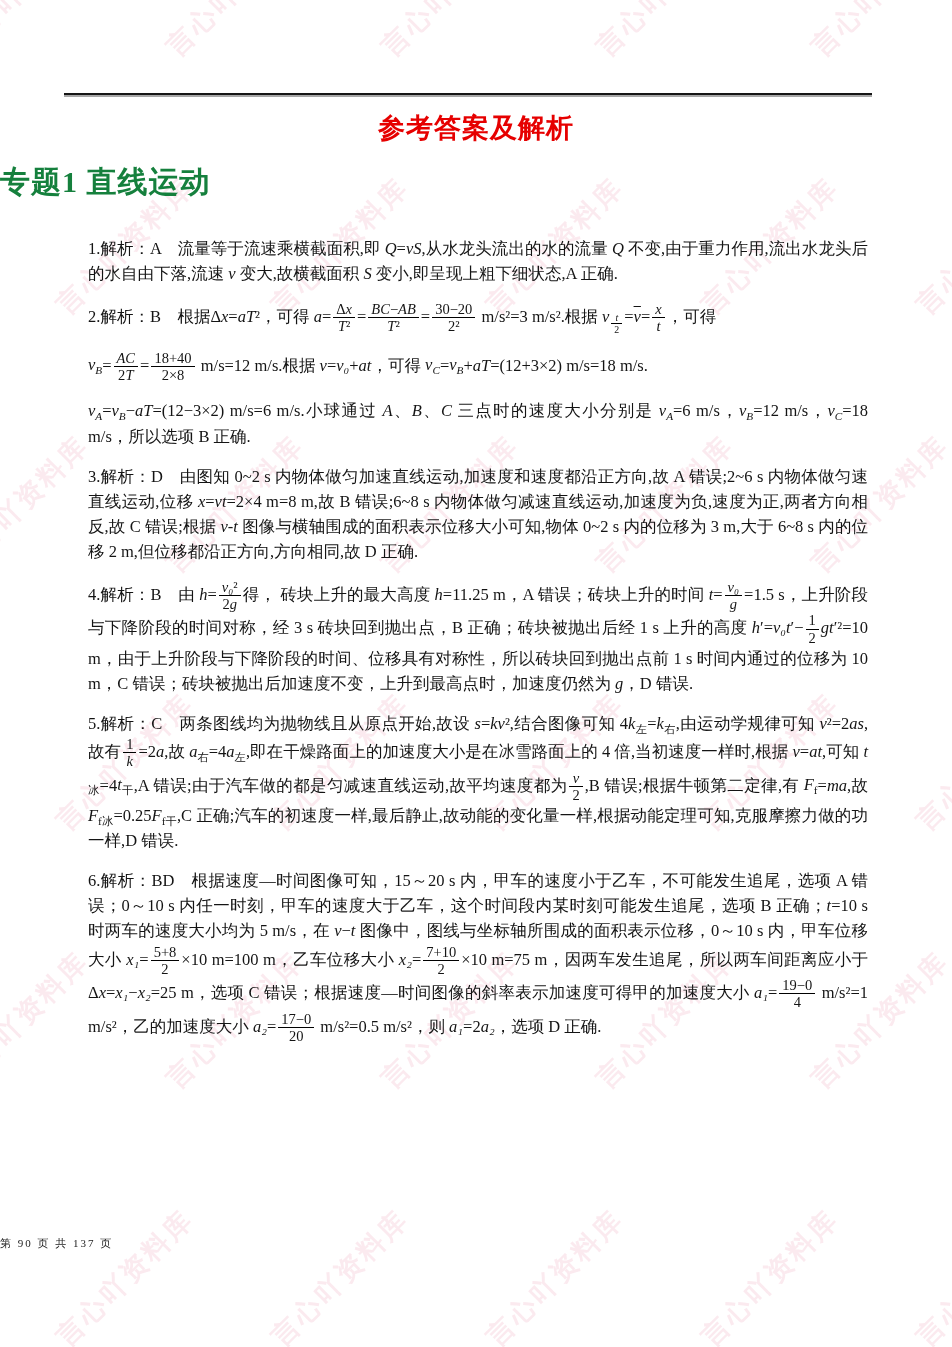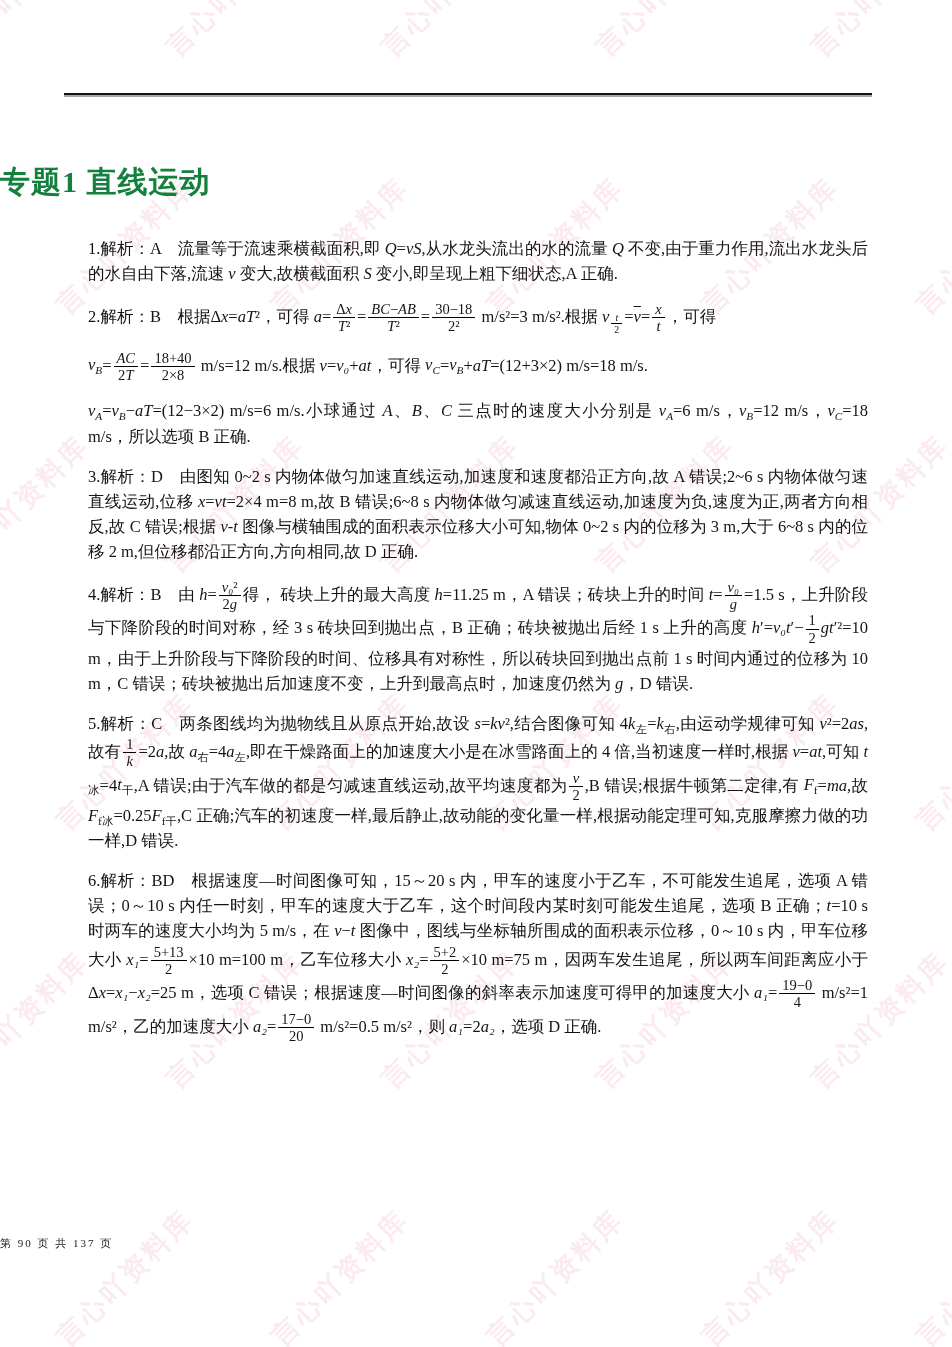--- a/index.html
+++ b/index.html
@@ -76,31 +76,32 @@
       <span class="wm" style="left: 360px; top: 1002px;">言心吖资料库</span>
       <span class="wm" style="left: 575px; top: 1002px;">言心吖资料库</span>
       <span class="wm" style="left: 790px; top: 1002px;">言心吖资料库</span>
       <span class="wm" style="left: 35px; top: 1260px;">言心吖资料库</span>
       <span class="wm" style="left: 250px; top: 1260px;">言心吖资料库</span>
       <span class="wm" style="left: 465px; top: 1260px;">言心吖资料库</span>
       <span class="wm" style="left: 680px; top: 1260px;">言心吖资料库</span>
       <span class="wm" style="left: 895px; top: 1260px;">言心吖资料库</span>
     </div>
   <div class="rule"></div>
+  <div class="title-red">参考答案及解析</div>
   <div class="title-topic">专题1 直线运动</div>
   <div class="content">
       <p class="para">1.解析：A　流量等于流速乘横截面积,即 <span class="var">Q</span>=<span class="var">vS</span>,从水龙头流出的水的流量 <span class="var">Q</span> 不变,由于重力作用,流出水龙头后的水自由下落,流速 <span class="var">v</span> 变大,故横截面积 <span class="var">S</span> 变小,即呈现上粗下细状态,A 正确.</p>
       <p class="para">2.解析：B　根据Δ<span class="var">x</span>=<span class="var">aT</span>²，可得 <span class="var">a</span>=<span class="frac">
           <span class="fn">Δ<span class="var">x</span></span>
           <span class="fd"><span class="var">T</span>²</span>
         </span>=<span class="frac">
           <span class="fn"><span class="var">BC</span>−<span class="var">AB</span></span>
           <span class="fd"><span class="var">T</span>²</span>
         </span>=<span class="frac">
-          <span class="fn">30−18</span>
+          <span class="fn">30−20</span>
           <span class="fd">2²</span>
         </span> m/s²=3 m/s².根据 <span class="wsub"><span class="var">v</span><sub><span class="frac">
               <span class="fn"><span class="var">t</span></span>
               <span class="fd">2</span>
             </span></sub></span>=<span class="var ov">v</span>=<span class="frac">
           <span class="fn"><span class="var">x</span></span>
           <span class="fd"><span class="var">t</span></span>
         </span>，可得</p>
       <p class="para"><span class="wsub"><span class="var">v</span><sub><span class="var">B</span></sub></span>=<span class="frac">
           <span class="fn"><span class="var">AC</span></span>
@@ -122,24 +123,24 @@
           <span class="fd">2</span>
         </span><span class="var">gt</span>′²=10 m，由于上升阶段与下降阶段的时间、位移具有对称性，所以砖块回到抛出点前 1 s 时间内通过的位移为 10 m，C 错误；砖块被抛出后加速度不变，上升到最高点时，加速度仍然为 <span class="var">g</span>，D 错误.</p>
       <p class="para">5.解析：C　两条图线均为抛物线且从原点开始,故设 <span class="var">s</span>=<span class="var">kv</span>²,结合图像可知 4<span class="wsub"><span class="var">k</span><sub>左</sub></span>=<span class="wsub"><span class="var">k</span><sub>右</sub></span>,由运动学规律可知 <span class="var">v</span>²=2<span class="var">as</span>,故有<span class="frac">
           <span class="fn">1</span>
           <span class="fd"><span class="var">k</span></span>
         </span>=2<span class="var">a</span>,故 <span class="wsub"><span class="var">a</span><sub>右</sub></span>=4<span class="wsub"><span class="var">a</span><sub>左</sub></span>,即在干燥路面上的加速度大小是在冰雪路面上的 4 倍,当初速度一样时,根据 <span class="var">v</span>=<span class="var">at</span>,可知 <span class="wsub"><span class="var">t</span><sub>冰</sub></span>=4<span class="wsub"><span class="var">t</span><sub>干</sub></span>,A 错误;由于汽车做的都是匀减速直线运动,故平均速度都为<span class="frac">
           <span class="fn"><span class="var">v</span></span>
           <span class="fd">2</span>
         </span>,B 错误;根据牛顿第二定律,有 <span class="wsub"><span class="var">F</span><sub>f</sub></span>=<span class="var">ma</span>,故 <span class="wsub"><span class="var">F</span><sub>f冰</sub></span>=0.25<span class="wsub"><span class="var">F</span><sub>f干</sub></span>,C 正确;汽车的初速度一样,最后静止,故动能的变化量一样,根据动能定理可知,克服摩擦力做的功一样,D 错误.</p>
       <p class="para">6.解析：BD　根据速度—时间图像可知，15～20 s 内，甲车的速度小于乙车，不可能发生追尾，选项 A 错误；0～10 s 内任一时刻，甲车的速度大于乙车，这个时间段内某时刻可能发生追尾，选项 B 正确；<span class="var">t</span>=10 s 时两车的速度大小均为 5 m/s，在 <span class="var">v</span>−<span class="var">t</span> 图像中，图线与坐标轴所围成的面积表示位移，0～10 s 内，甲车位移大小 <span class="var">x₁</span>=<span class="frac">
-          <span class="fn">5+13</span>
+          <span class="fn">5+8</span>
           <span class="fd">2</span>
         </span>×10 m=100 m，乙车位移大小 <span class="var">x₂</span>=<span class="frac">
-          <span class="fn">5+2</span>
+          <span class="fn">7+10</span>
           <span class="fd">2</span>
         </span>×10 m=75 m，因两车发生追尾，所以两车间距离应小于Δ<span class="var">x</span>=<span class="var">x₁</span>−<span class="var">x₂</span>=25 m，选项 C 错误；根据速度—时间图像的斜率表示加速度可得甲的加速度大小 <span class="var">a₁</span>=<span class="frac">
           <span class="fn">19−0</span>
           <span class="fd">4</span>
         </span> m/s²=1 m/s²，乙的加速度大小 <span class="var">a₂</span>=<span class="frac">
           <span class="fn">17−0</span>
           <span class="fd">20</span>
         </span> m/s²=0.5 m/s²，则 <span class="var">a₁</span>=2<span class="var">a₂</span>，选项 D 正确.</p>
     </div>
   <div class="footer">第 90 页 共 137 页</div>

